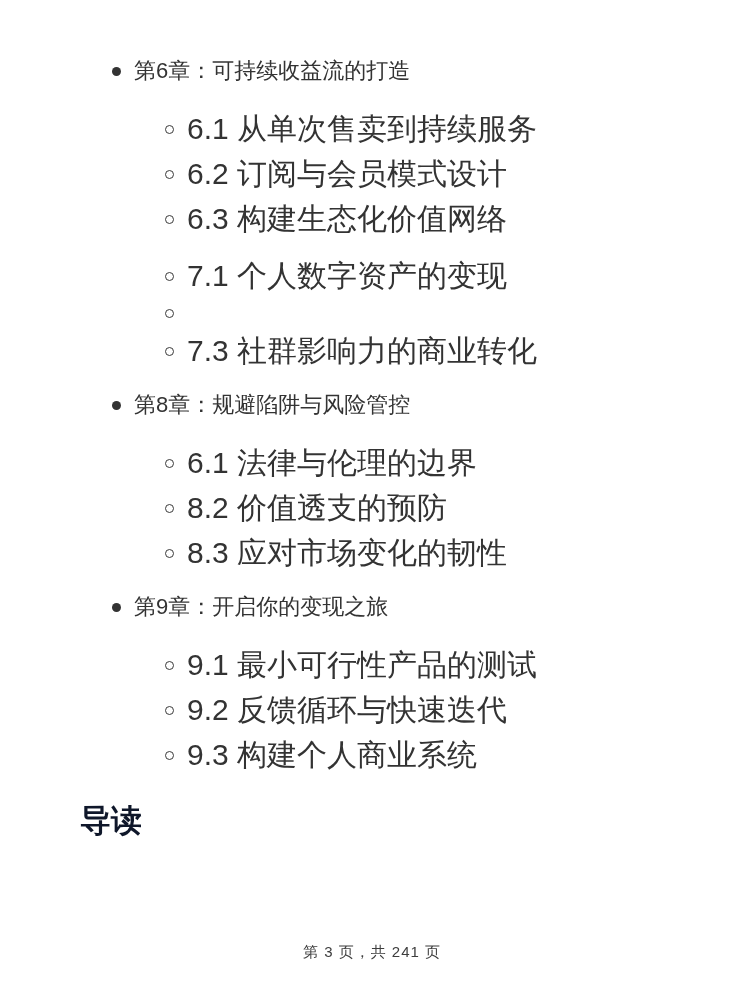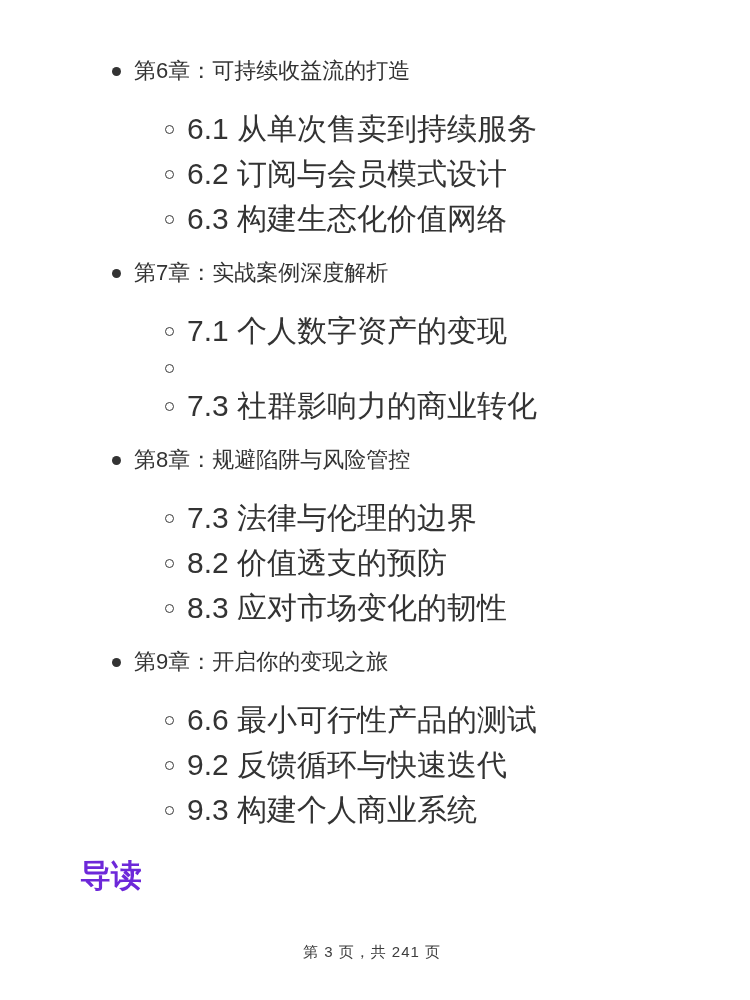--- a/index.html
+++ b/index.html
@@ -102,24 +102,20 @@
           <span>6.2 订阅与会员模式设计</span>
         </li>
         <li class="sub-row">
           <span class="ring-bullet"></span>
           <span>6.3 构建生态化价值网络</span>
         </li>
       </ul>
     </li>
 
     <li class="chapter">
-      <div class="chapter-row">
-        <span class="disc-bullet"></span>
-        <span>第7章：实战案例深度解析</span>
-      </div>
       <ul class="sub">
         <li class="sub-row">
           <span class="ring-bullet"></span>
           <span>7.1 个人数字资产的变现</span>
         </li>
         <li class="sub-row">
           <span class="ring-bullet"></span>
         </li>
         <li class="sub-row">
           <span class="ring-bullet"></span>
@@ -129,53 +125,53 @@
     </li>
 
     <li class="chapter">
       <div class="chapter-row">
         <span class="disc-bullet"></span>
         <span>第8章：规避陷阱与风险管控</span>
       </div>
       <ul class="sub">
         <li class="sub-row">
           <span class="ring-bullet"></span>
-          <span>7.3 法律与伦理的边界</span>
+          <span>6.1 法律与伦理的边界</span>
         </li>
         <li class="sub-row">
           <span class="ring-bullet"></span>
           <span>8.2 价值透支的预防</span>
         </li>
         <li class="sub-row">
           <span class="ring-bullet"></span>
           <span>8.3 应对市场变化的韧性</span>
         </li>
       </ul>
     </li>
 
     <li class="chapter">
       <div class="chapter-row">
         <span class="disc-bullet"></span>
         <span>第9章：开启你的变现之旅</span>
       </div>
       <ul class="sub">
         <li class="sub-row">
           <span class="ring-bullet"></span>
-          <span>6.6 最小可行性产品的测试</span>
+          <span>9.1 最小可行性产品的测试</span>
         </li>
         <li class="sub-row">
           <span class="ring-bullet"></span>
           <span>9.2 反馈循环与快速迭代</span>
         </li>
         <li class="sub-row">
           <span class="ring-bullet"></span>
           <span>9.3 构建个人商业系统</span>
         </li>
       </ul>
     </li>
 
   </ul>
 
-  <h1 class="section-heading" style="color: #6d28d9;">导读</h1>
+  <h1 class="section-heading" style="color: #0f172a;">导读</h1>
 
   <div class="footer">第 3 页，共 241 页</div>
 
 </div>
 
 </body></html>

